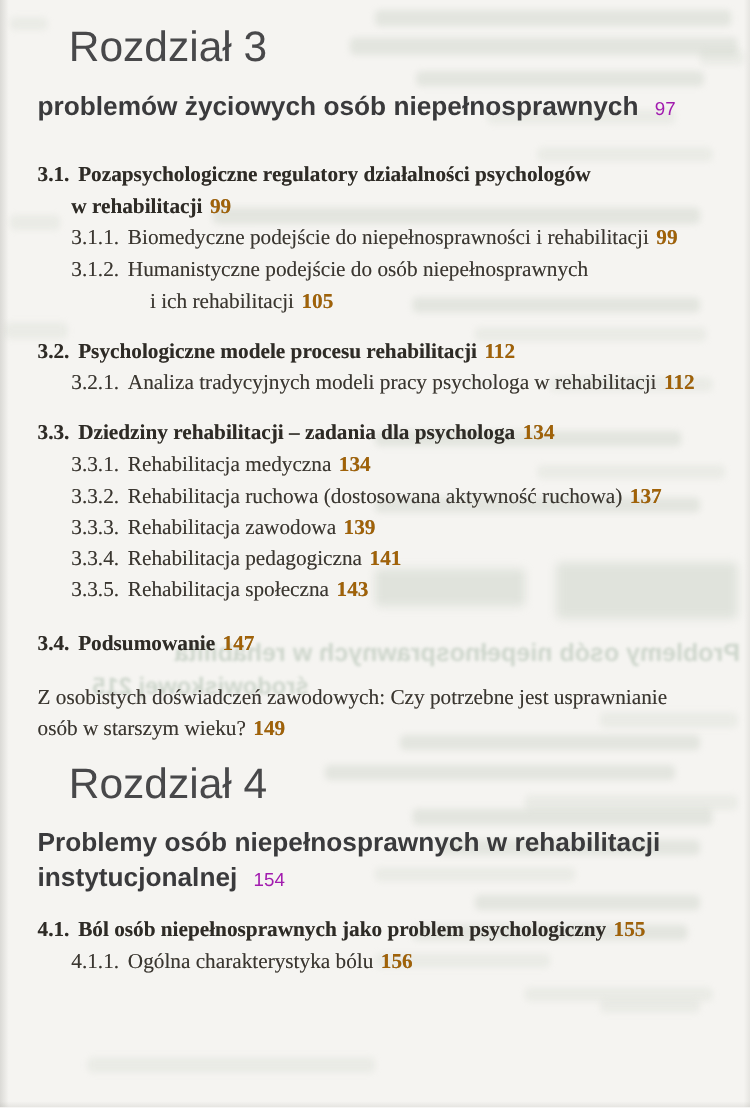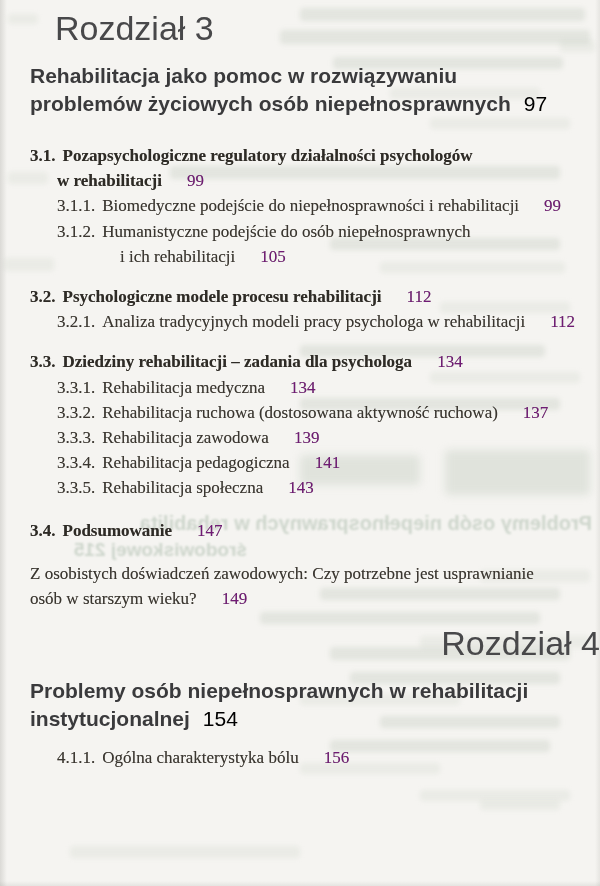--- a/index.html
+++ b/index.html
@@ -54,56 +54,56 @@
 
   
   .content { position:relative; z-index:2; }
 
   .ch-heading {
     font-family:"Liberation Sans","DejaVu Sans",sans-serif;
     font-size:34px;
     font-weight:400;
     color:#48484a;
     margin:0 0 0 55px;
-    padding-top:8px;
+    padding-top:18px;
     line-height:40px;
   }
   .ch-title {
     font-family:"Liberation Sans","DejaVu Sans",sans-serif;
     font-size:21px;
     font-weight:bold;
     color:#3a3a3c;
     line-height:28px;
     margin:14px 0 0 30px;
   }
   .ch-page {
-    font-size:21px;
+    font-size:15px;
     font-weight:400;
-    color:#000000;
+    color:#a21caf;
     margin-left:13px;
   }
 
   .toc {
     font-size:17px;
     line-height:25.2px;
     color:#3a3630;
     margin-top:25px;
     text-shadow: 0 0 0.4px rgba(56,50,43,0.45);
   }
   .row { white-space:nowrap; }
   .sec { padding-left:30px; font-weight:bold; color:#2e2b26; }
   .sec-cont { padding-left:57px; font-weight:bold; color:#2e2b26; }
   .sub { padding-left:57px; }
   .sub-cont { padding-left:120px; }
   .num { margin-right:7px; }
-  .pg  { font-weight:normal; color:#701a75; margin-left:25px; }
+  .pg  { font-weight:bold; color:#a16207; margin-left:6px; }
   .gap-md { margin-top:15px; }
   .gap-lg { margin-top:17px; }
   .essay { padding-left:30px; margin-top:18px; color:#3a3630; }
-  .ch4-heading { padding-top:0; margin-top:12px;text-align:right; }
+  .ch4-heading { padding-top:0; margin-top:12px; }
   .toc4 { margin-top:12px; }
 </style>
 </head>
 <body>
 
 <div class="page">
 
   <div class="bleed-layer">
     <div class="sm" style="left:300px; top:8px;   width:285px; height:13px;"></div>
     <div class="sm" style="left:280px; top:30px;  width:310px; height:14px;"></div>
@@ -138,21 +138,20 @@
     <div class="sm light" style="left:560px; top:40px;  width:35px;  height:12px;"></div>
     <div class="bleed-text" style="left:52px; top:512px; width:540px; font-size:20px;">Problemy osób niepełnosprawnych w rehabilita</div>
     <div class="bleed-text" style="left:52px; top:539px; width:195px; font-size:19px;">środowiskowej 215</div>
   </div>
 
   <div class="content">
 
     <div class="ch-heading">Rozdział 3</div>
 
     <div class="ch-title">
-      <div>Rehabilitacja jako pomoc w rozwiązywaniu</div>
       <div><span>problemów życiowych osób niepełnosprawnych</span><span class="ch-page">97</span></div>
     </div>
 
     <div class="toc">
       <div class="row sec"><span class="num">3.1.</span><span>Pozapsychologiczne regulatory działalności psychologów</span></div>
       <div class="row sec-cont"><span>w rehabilitacji</span><span class="pg">99</span></div>
       <div class="row sub"><span class="num">3.1.1.</span><span>Biomedyczne podejście do niepełnosprawności i rehabilitacji</span><span class="pg">99</span></div>
       <div class="row sub"><span class="num">3.1.2.</span><span>Humanistyczne podejście do osób niepełnosprawnych</span></div>
       <div class="row sub-cont"><span>i ich rehabilitacji</span><span class="pg">105</span></div>
 
@@ -173,20 +172,21 @@
     </div>
 
     <div class="ch-heading ch4-heading">Rozdział 4</div>
 
     <div class="ch-title">
       <div>Problemy osób niepełnosprawnych w rehabilitacji</div>
       <div><span>instytucjonalnej</span><span class="ch-page">154</span></div>
     </div>
 
     <div class="toc toc4">
+      <div class="row sec"><span class="num">4.1.</span><span>Ból osób niepełnosprawnych jako problem psychologiczny</span><span class="pg">155</span></div>
       <div class="row sub"><span class="num">4.1.1.</span><span>Ogólna charakterystyka bólu</span><span class="pg">156</span></div>
     </div>
 
   </div>
 
   <div class="edge-left"></div>
   <div class="edge-right"></div>
   <div class="edge-bottom"></div>
 </div>
 

